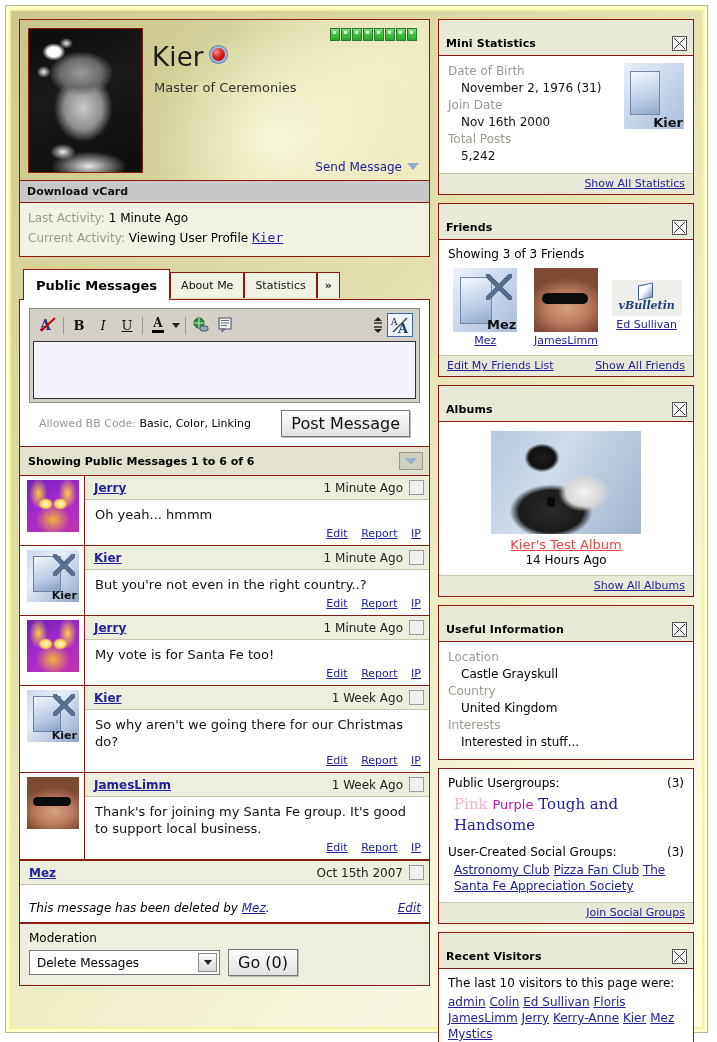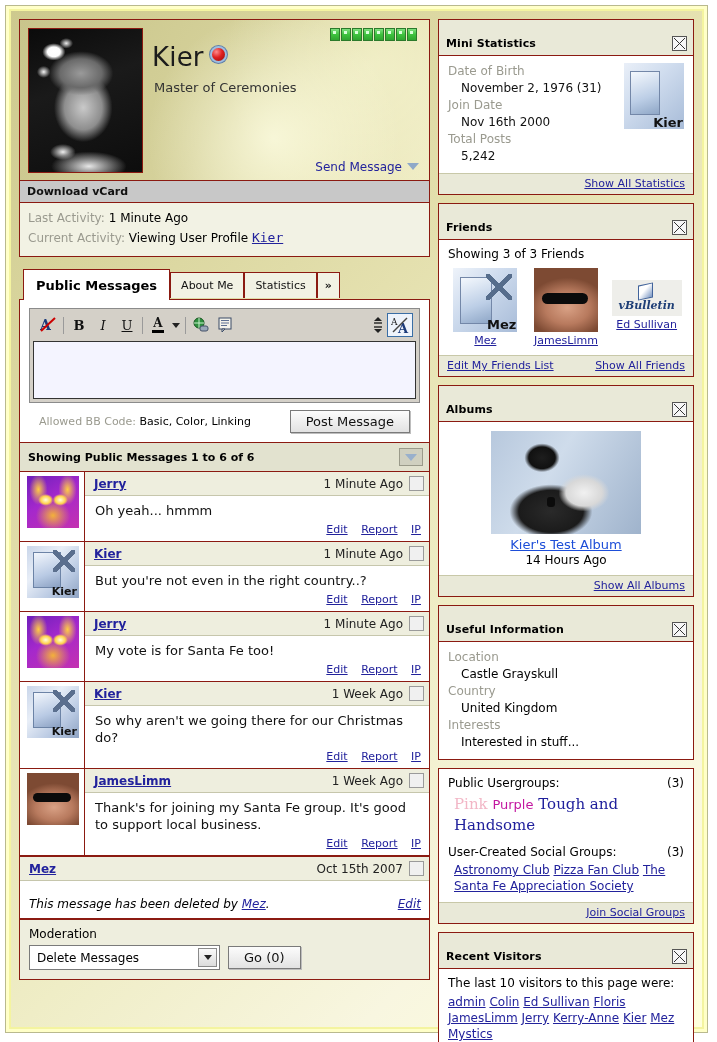--- a/index.html
+++ b/index.html
@@ -191,21 +191,21 @@
   .ed-area {
     background: #f4f4ff; border: 1px solid #333; height: 56px; margin-top: 3px;
   }
   .tool-boxed { border: 1px solid #3a6ea5; background: #eef3fb; }
   .bbline {
     display: flex; justify-content: space-between; align-items: center;
     padding: 7px 10px 9px 10px; font-size: 11px;
   }
   .btn {
     border: 1px solid #7a7a7a; background: linear-gradient(180deg,#fcfcfc,#e2e2e2);
-    padding: 3px 15px; font-size: 13px; color:#111; cursor: pointer;
+    padding: 3px 9px; font-size: 16px; color:#111; cursor: pointer;
     box-shadow: 1px 1px 0 #bdbdbd;
   }
 
   
   .list-head {
     background: #e2e2cf; border-top: 1px solid #8b1a11; border-bottom: 1px solid #8b1a11;
     font-weight: bold; font-size: 11px; padding: 5px 6px 5px 8px;
     display:flex; justify-content: space-between; align-items:center;
   }
   .dd-btn {
@@ -375,21 +375,21 @@
       radial-gradient(ellipse 22px 18px at 34% 26%, #1e1e1e 0%, #111 60%, rgba(17,17,17,0) 80%),
       radial-gradient(ellipse 30px 22px at 62% 60%, #f1f1f1 0%, #d8d8d8 60%, rgba(200,200,200,0) 85%),
       radial-gradient(ellipse 46px 30px at 40% 78%, #2a2a2a 0%, #1b1b1b 70%, rgba(20,20,20,0) 90%),
       linear-gradient(120deg,#b7c8dd 0%,#cfdceb 40%,#9fb3cc 100%);
     position: relative; overflow: hidden;
   }
   .album-thumb::after{
     content:""; position:absolute; left:56px; top:66px; width:8px; height:10px;
     background:#0b0b0b; border-radius:3px;
   }
-  .album-name { font-size: 13px; color:#1d4ed8; text-decoration: underline; }
+  .album-name { font-size: 13px; color:#ef4444; text-decoration: underline; }
   .album-date { font-size: 12px; margin-top: 1px; }
 
   .ui-rows { font-size: 12px; line-height: 17px; }
   .ui-rows .v { padding-left: 13px; }
 
   .gm-row { display: flex; justify-content: space-between; font-size: 12px; }
   .gm-groups { margin: 4px 0 10px 6px; font-size: 15px; line-height: 20px;
                font-family: "DejaVu Serif","Liberation Serif",serif; }
   .g-pink { color: #f2b6c6; }
   .g-purple { color: #c317a0; font-family:"DejaVu Sans","Liberation Sans",sans-serif; font-size:13px;}

